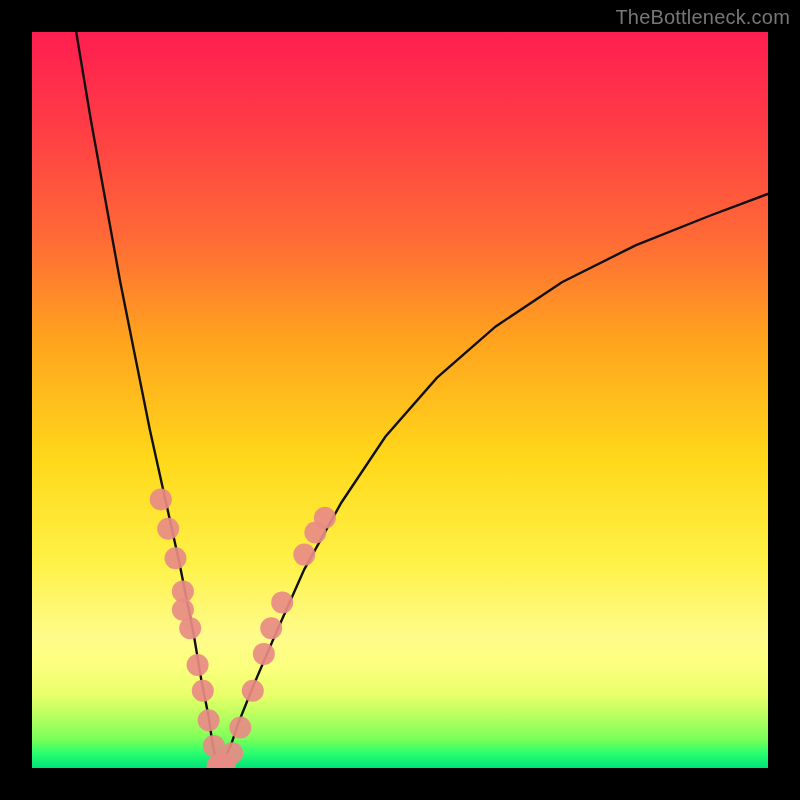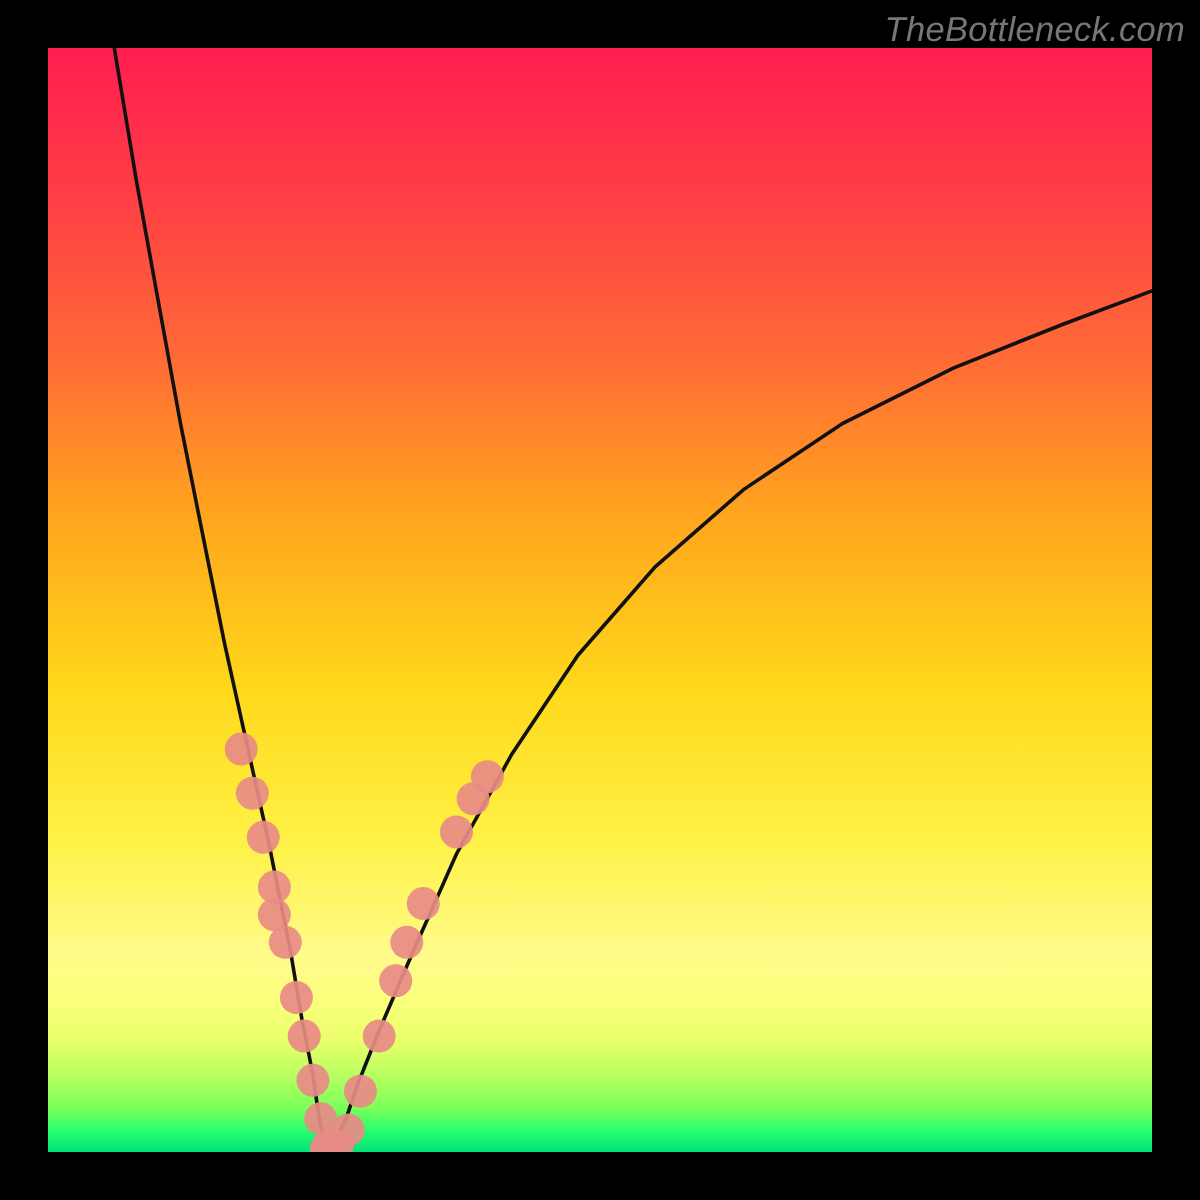--- a/index.html
+++ b/index.html
@@ -42,25 +42,24 @@
       #7cff5a 96%,
       #2aff6e 98%,
       #00e27a 100%
     );
   }
   .watermark {
     position: absolute;
     top: 6px;
     right: 10px;
     color: #777;
-    font-size: 23px;
+    font-size: 20px;
     letter-spacing: 0.2px;
     font-weight: 500;
     user-select: none;
-    font-style: italic;
   }
   svg.curve {
     position: absolute;
     inset: 0;
     width: 100%;
     height: 100%;
   }
 </style>
 </head>
 <body>

